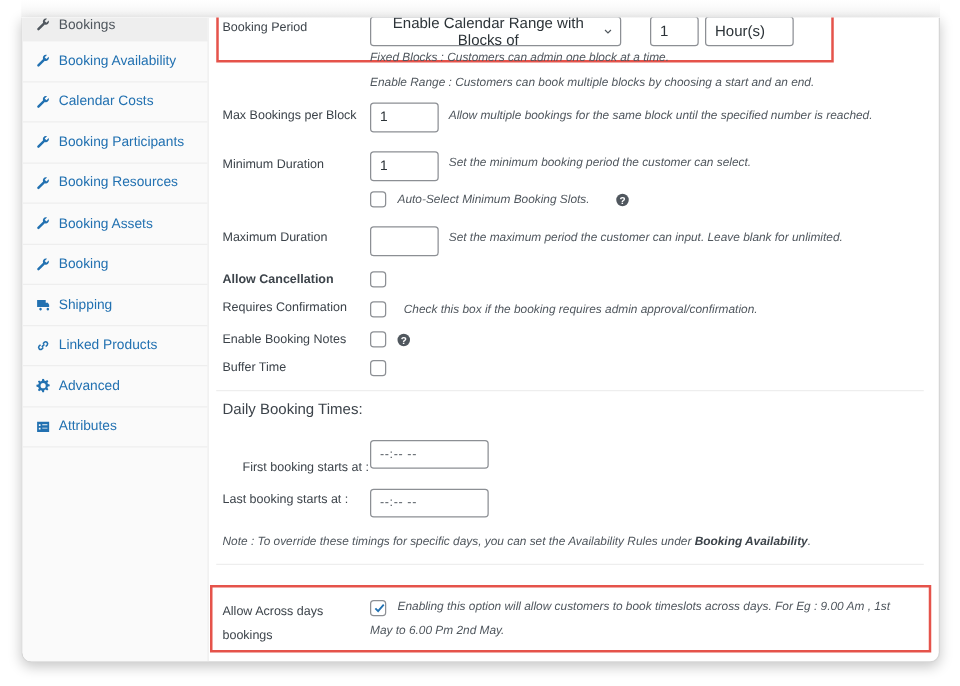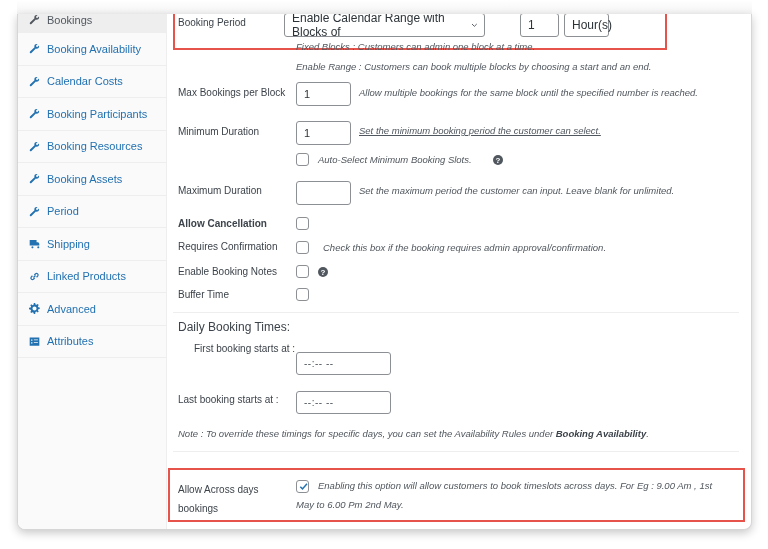--- a/index.html
+++ b/index.html
@@ -114,21 +114,21 @@
           </svg>
         </span>
       <span>Booking Assets</span>
     </div>
     <div class="side-item">
       <span class="ico">
           <svg viewBox="0 0 16 16">
             <path d="M14.5 3.5l-2.7 2.7-2-2 2.7-2.7C11 1 9.3 1.4 8.4 2.6c-.8 1-.9 2.3-.4 3.4L1.5 12.5a1.4 1.4 0 002 2L10 8c1.1.5 2.4.4 3.4-.4 1.2-.9 1.6-2.6 1.1-4.1z"></path>
           </svg>
         </span>
-      <span>Period</span>
+      <span>Booking</span>
     </div>
     <div class="side-item">
       <span class="ico">
           <svg viewBox="0 0 16 16">
             <path d="M1 3h10v8H1z M11 6h2.5L15 8.5V11h-4z M3.5 13.5a1.5 1.5 0 100-.01z M12 13.5a1.5 1.5 0 100-.01z"></path>
           </svg>
         </span>
       <span>Shipping</span>
     </div>
     <div class="side-item">
@@ -155,49 +155,49 @@
         </span>
       <span>Attributes</span>
     </div>
   </div>
 
   <div class="main">
 
     <div class="highlight" style="left:5px; top:-4px; width:494px; height:40px;"></div>
 
     <span class="label" style="top:3px;">Booking Period</span>
-    <div class="select" style="left:116px; top:-1px; width:201px; height:24px;">
+    <div class="select" style="left:128px; top:-1px; width:201px; height:24px;text-align:center;">
       <span>Enable Calendar Range with Blocks of</span>
       <svg class="chev" viewBox="0 0 10 10">
           <path d="M1.5 3.5L5 7l3.5-3.5" stroke="#50575e" stroke-width="1.4" fill="none"></path>
         </svg>
     </div>
     <div class="input" style="left:352px; top:-1px; width:39px; height:24px; font-size:12px;">
       <span>1</span>
     </div>
-    <div class="select" style="left:396px; top:-1px; width:45px; height:24px;gap:32px;">
+    <div class="select" style="left:396px; top:-1px; width:71px; height:24px;gap:32px;">
       <span>Hour(s)</span>
       <svg class="chev" viewBox="0 0 10 10">
           <path d="M1.5 3.5L5 7l3.5-3.5" stroke="#50575e" stroke-width="1.4" fill="none"></path>
         </svg>
     </div>
     <span class="desc" style="left:128px; top:27px;">Fixed Blocks : Customers can admin one block at a time.</span>
     <span class="desc" style="left:128px; top:47px;">Enable Range : Customers can book multiple blocks by choosing a start and an end.</span>
 
     <span class="label" style="top:73px;">Max Bookings per Block</span>
     <div class="input" style="left:128px; top:68px; width:55px; height:24px;">
       <span>1</span>
     </div>
     <span class="desc" style="left:191px; top:73px;">Allow multiple bookings for the same block until the specified number is reached.</span>
 
     <span class="label" style="top:112px;">Minimum Duration</span>
     <div class="input" style="left:128px; top:107px; width:55px; height:24px;">
       <span>1</span>
     </div>
-    <span class="desc" style="left:191px; top:111px;text-decoration:underline;">Set the minimum booking period the customer can select.</span>
+    <span class="desc" style="left:191px; top:111px;">Set the minimum booking period the customer can select.</span>
 
     <div class="checkbox" style="left:128px; top:139px;"></div>
     <span class="desc" style="left:150px; top:140px;">Auto-Select Minimum Booking Slots.</span>
     <span class="help" style="left:325px; top:141px;">?</span>
 
     <span class="label" style="top:171px;">Maximum Duration</span>
     <div class="input" style="left:128px; top:167px; width:55px; height:24px;">
       <span></span>
     </div>
     <span class="desc" style="left:191px; top:171px;">Set the maximum period the customer can input. Leave blank for unlimited.</span>
@@ -213,21 +213,21 @@
     <div class="checkbox" style="left:128px; top:251px;"></div>
     <span class="help" style="left:150px; top:253px;">?</span>
 
     <span class="label" style="top:275px;">Buffer Time</span>
     <div class="checkbox" style="left:128px; top:274px;"></div>
 
     <div class="divider" style="top:298px;"></div>
 
     <span class="section-title" style="top:306px;">Daily Booking Times:</span>
 
-    <span class="label" style="top:329px;padding-left:16px;">First booking starts at :</span>
+    <span class="label" style="top:355px;padding-left:16px;">First booking starts at :</span>
     <div class="input time-input" style="left:128px; top:338px; width:95px; height:23px;">
       <span>--:-- --</span>
     </div>
 
     <span class="label" style="top:380px;">Last booking starts at :</span>
     <div class="input time-input" style="left:128px; top:377px; width:95px; height:23px;">
       <span>--:-- --</span>
     </div>
 
     <span class="desc note" style="left:10px; top:414px;"><span>Note : To override these timings for specific days, you can set the Availability Rules under </span><b>Booking Availability</b><span>.</span></span>

